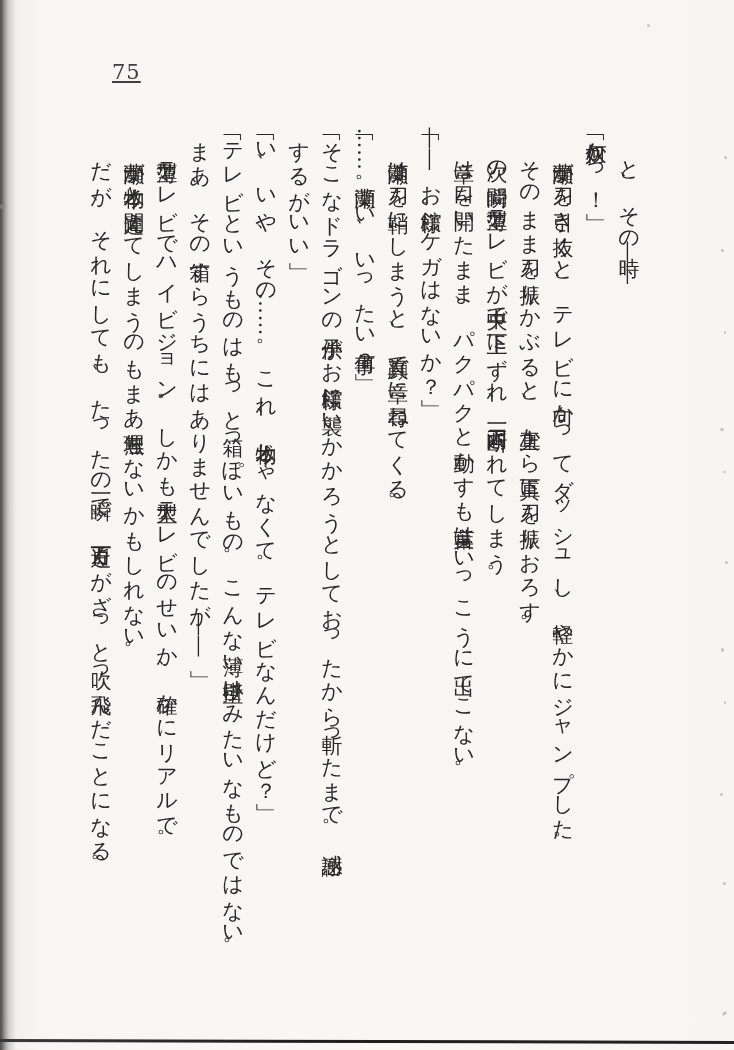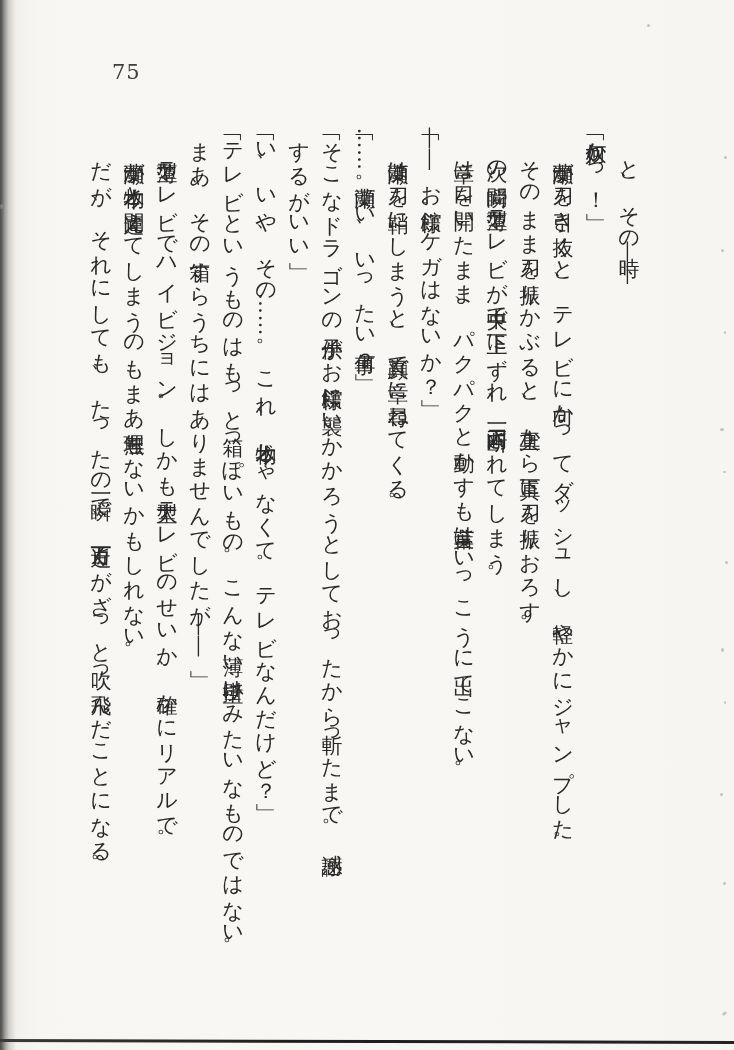--- a/index.html
+++ b/index.html
@@ -39,20 +39,21 @@
     transform: rotate(0.15deg);
     transform-origin: left center;
     border-radius: 2px;
   }
   .page-number {
     position: absolute;
     top: 60px; left: 112px;
     font-size: 21px;
     letter-spacing: 1px;
     color: #3e3e3e;
+    text-decoration: underline;
   }
   
   .text-block {
     position: absolute;
     top: 127px; right: 89px;
     width: 561px; height: 822px;
     writing-mode: vertical-rl;
     text-orientation: mixed;
     font-size: 21px;
     line-height: 33px;          

